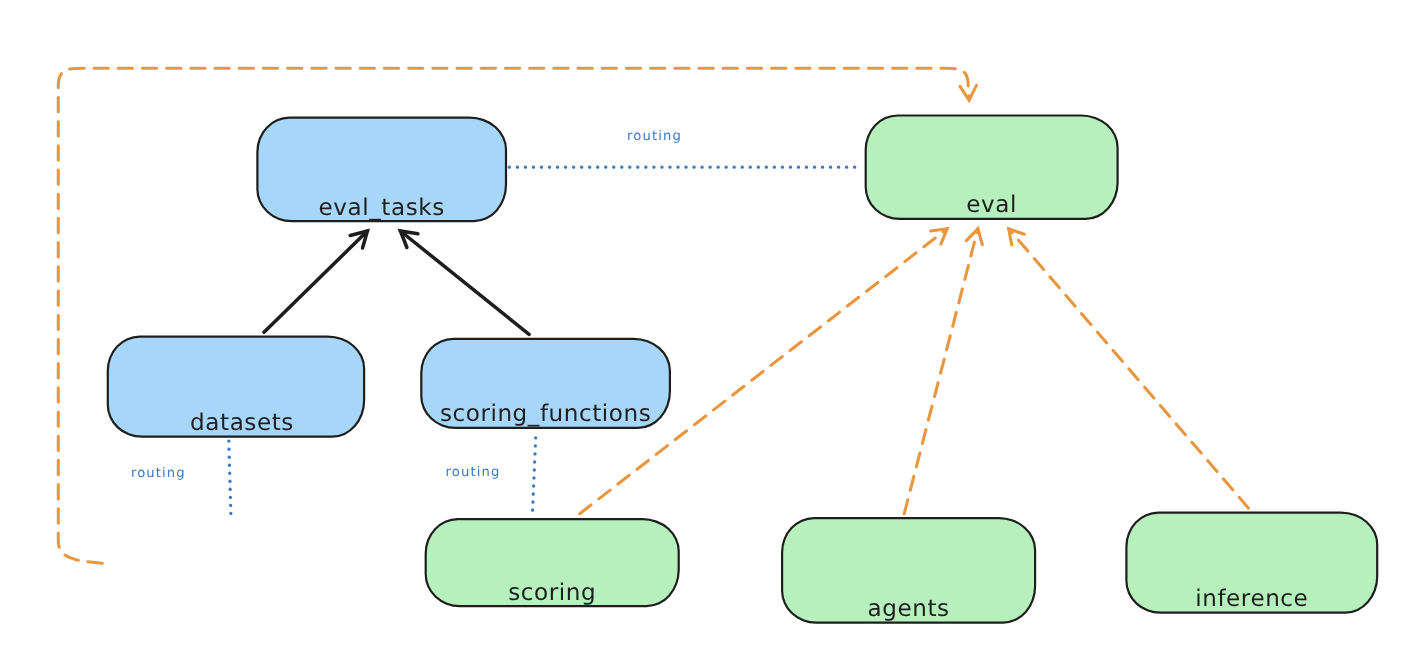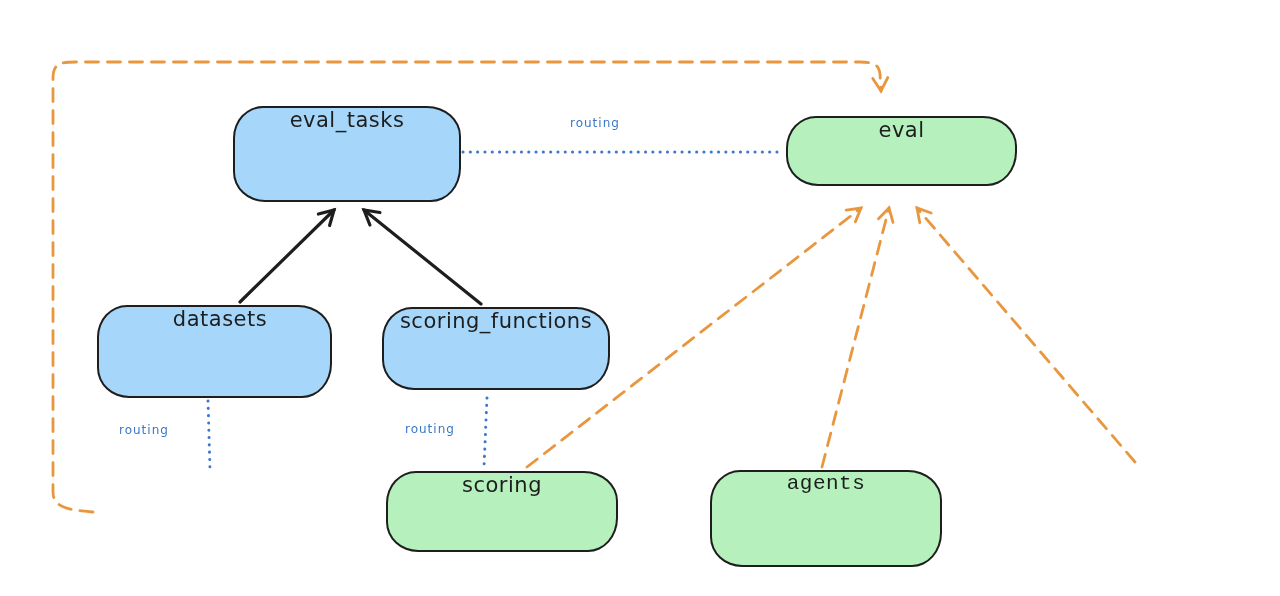--- a/index.html
+++ b/index.html
@@ -21,21 +21,21 @@
     top: 0;
     width: 1280px;
     height: 596px;
   }
   .node {
     position: absolute;
     box-sizing: border-box;
     border: 2.6px solid var(--node_stroke, #1e1e1e);
     border-radius: 30px 34px 30px 32px / 32px 30px 34px 30px;
     display: flex;
-    align-items: flex-start;
+    align-items: flex-end;
     justify-content: center;
     color: var(--node_stroke, #1e1e1e);
     font-size: 21px;
     letter-spacing: 0.5px;
   }
   .node.blue  { background: var(--blue_node_fill, #a6d7fa); }
   .node.green { background: var(--green_node_fill, #b5f0bd); }
   .edge-label {
     position: absolute;
     color: var(--routing_label_blue, #3b78c8);
@@ -70,39 +70,42 @@
     <path d="M93 512 C72 510 53 509 53 492 L53 78 C53 63 61 62 76 62 L860 62 C876 62 879 66 880 74 L881 91" fill="none" stroke="#e9973f" stroke-width="2.8" stroke-linecap="round" stroke-dasharray="13 9" marker-end="url(#ah-orange)"></path>
     <path d="M527 467 L861 208" fill="none" stroke="#e9973f" stroke-width="2.8" stroke-linecap="round" stroke-dasharray="13 9" marker-end="url(#ah-orange)"></path>
     <path d="M822 467 L889 208" fill="none" stroke="#e9973f" stroke-width="2.8" stroke-linecap="round" stroke-dasharray="13 9" marker-end="url(#ah-orange)"></path>
     <path d="M1135 462 L917 208" fill="none" stroke="#e9973f" stroke-width="2.8" stroke-linecap="round" stroke-dasharray="13 9" marker-end="url(#ah-orange)"></path>
   </svg>
 
   <div class="node blue" style="left:233px; top:106px; width:228px; height:96px;">
     <span>eval_tasks</span>
   </div>
 
-  <div class="node green" style="left:786px; top:116px; width:231px; height:70px;">
+  <div class="node green" style="left:786px; top:104px; width:231px; height:96px;">
     <span>eval</span>
   </div>
 
   <div class="node blue" style="left:97px; top:305px; width:235px; height:93px;padding-left:11px;">
     <span>datasets</span>
   </div>
 
   <div class="node blue" style="left:382px; top:307px; width:228px; height:83px;">
     <span>scoring_functions</span>
   </div>
 
 
   <div class="node green" style="left:386px; top:471px; width:232px; height:81px;">
     <span>scoring</span>
   </div>
 
-  <div class="node green" style="left:710px; top:470px; width:232px; height:97px;font-family:Liberation Mono, monospace;">
+  <div class="node green" style="left:710px; top:470px; width:232px; height:97px;">
     <span>agents</span>
   </div>
 
+  <div class="node green" style="left:1023px; top:465px; width:230px; height:93px;">
+    <span>inference</span>
+  </div>
 
   <span class="edge-label" style="left:570px; top:116px;">routing</span>
   <span class="edge-label" style="left:119px; top:423px;">routing</span>
   <span class="edge-label" style="left:405px; top:422px;">routing</span>
 
 </div>
 
 </body></html>

